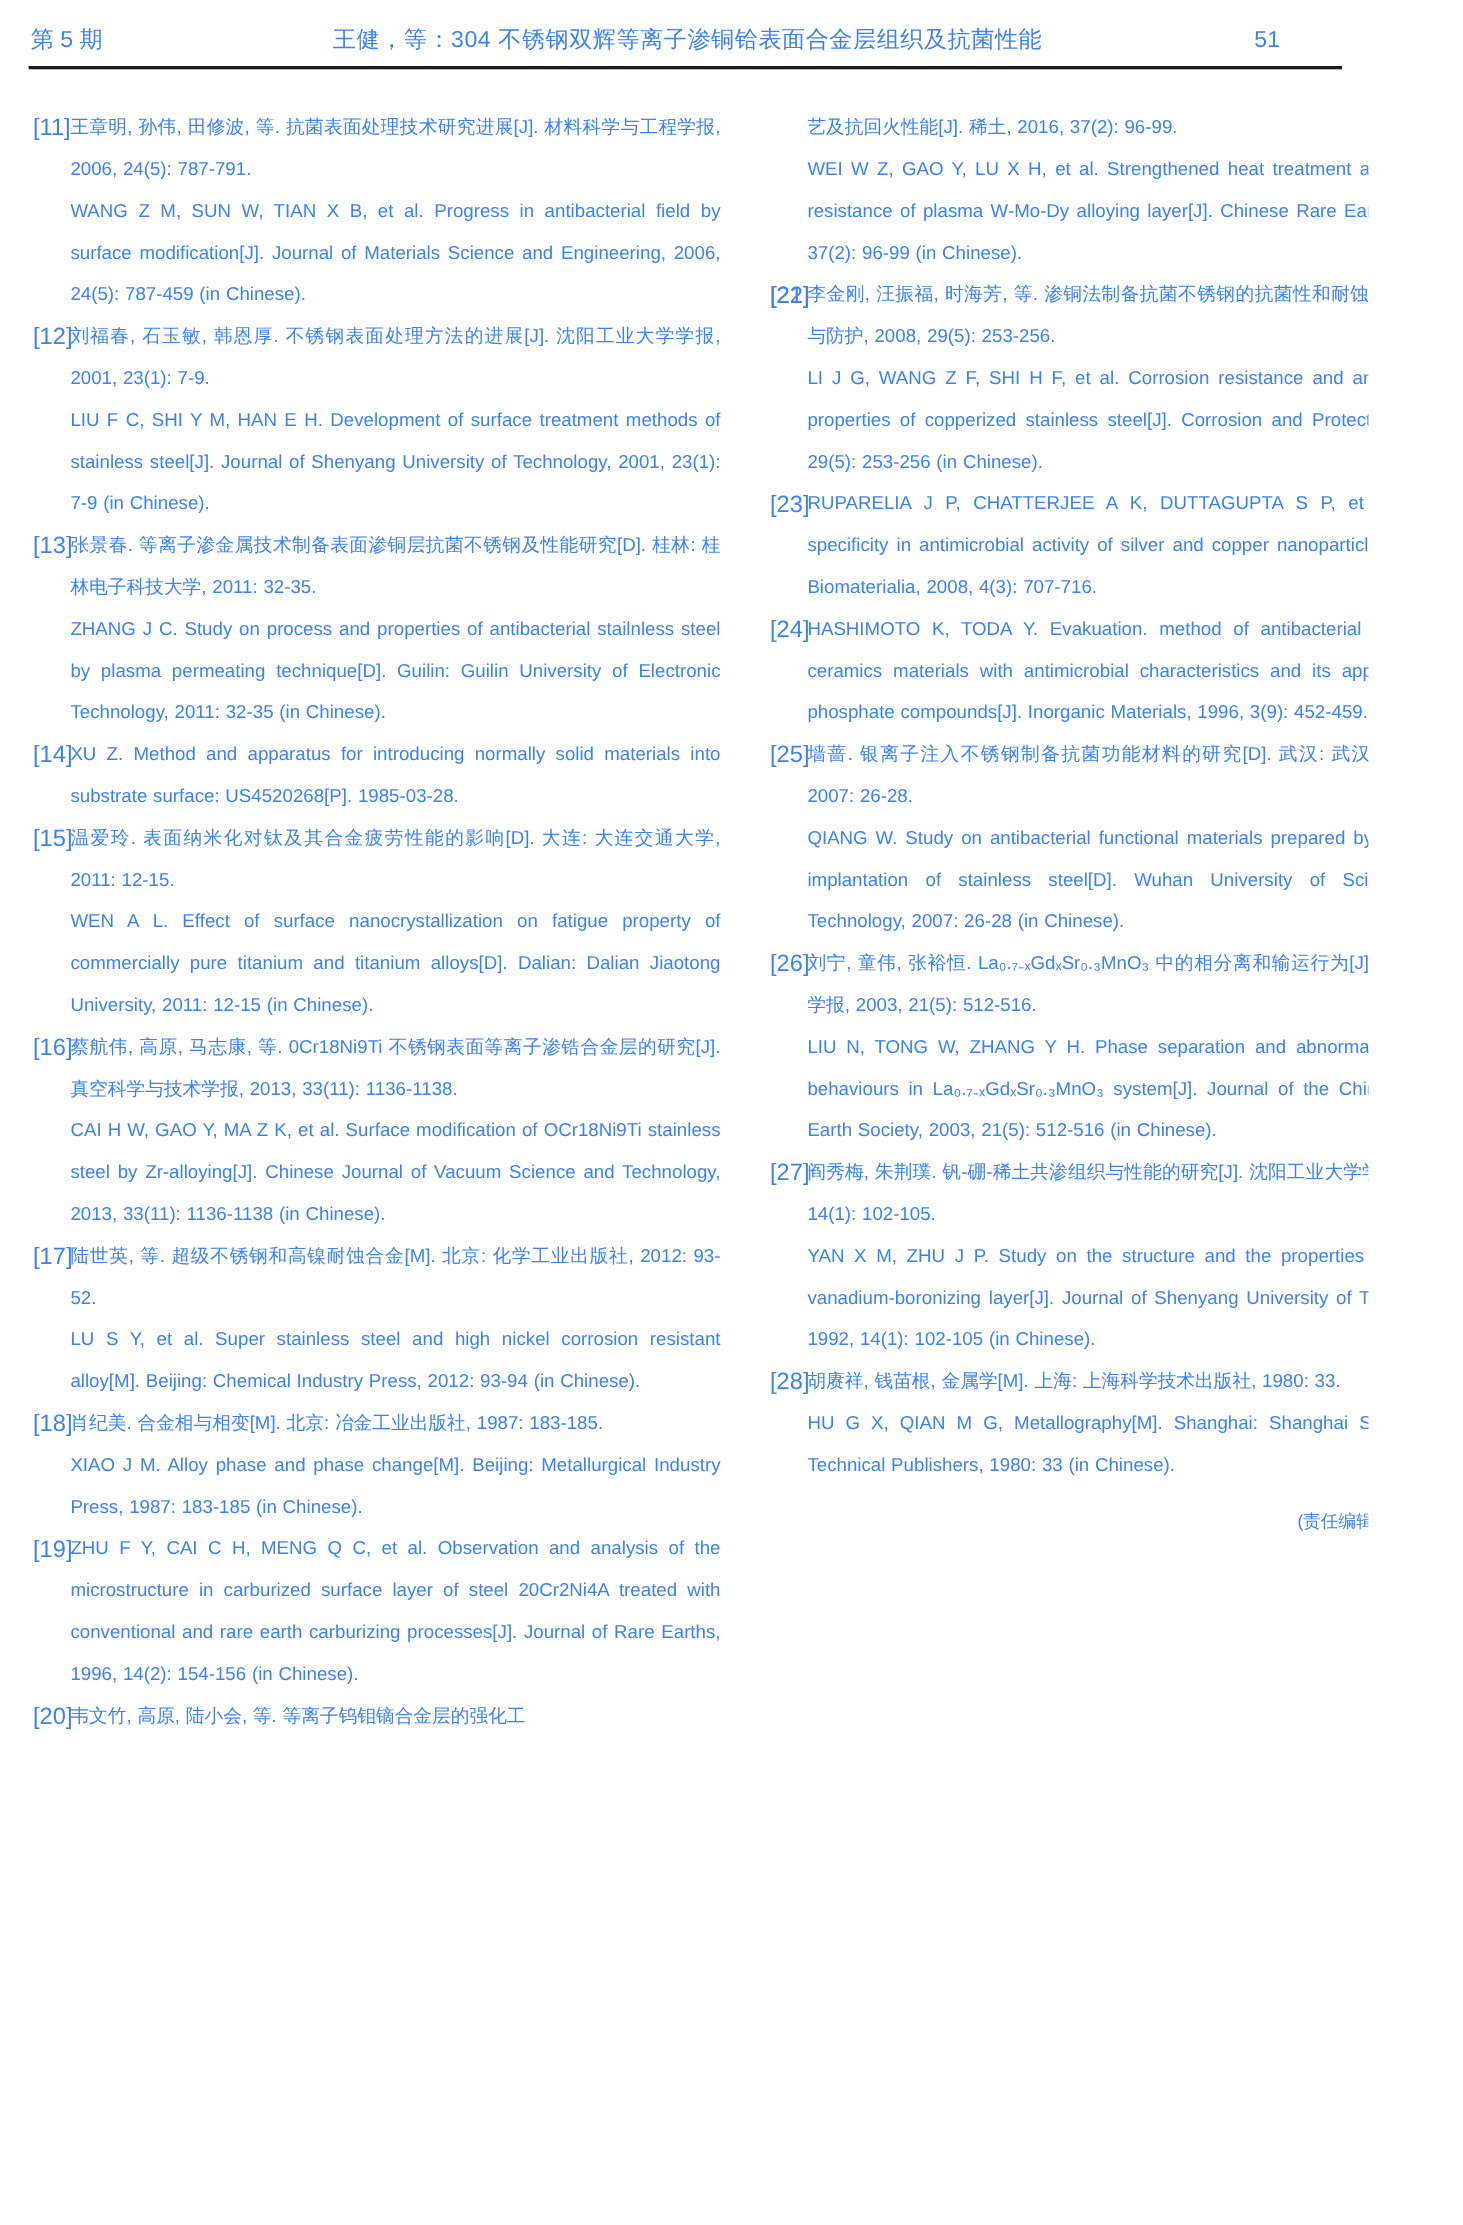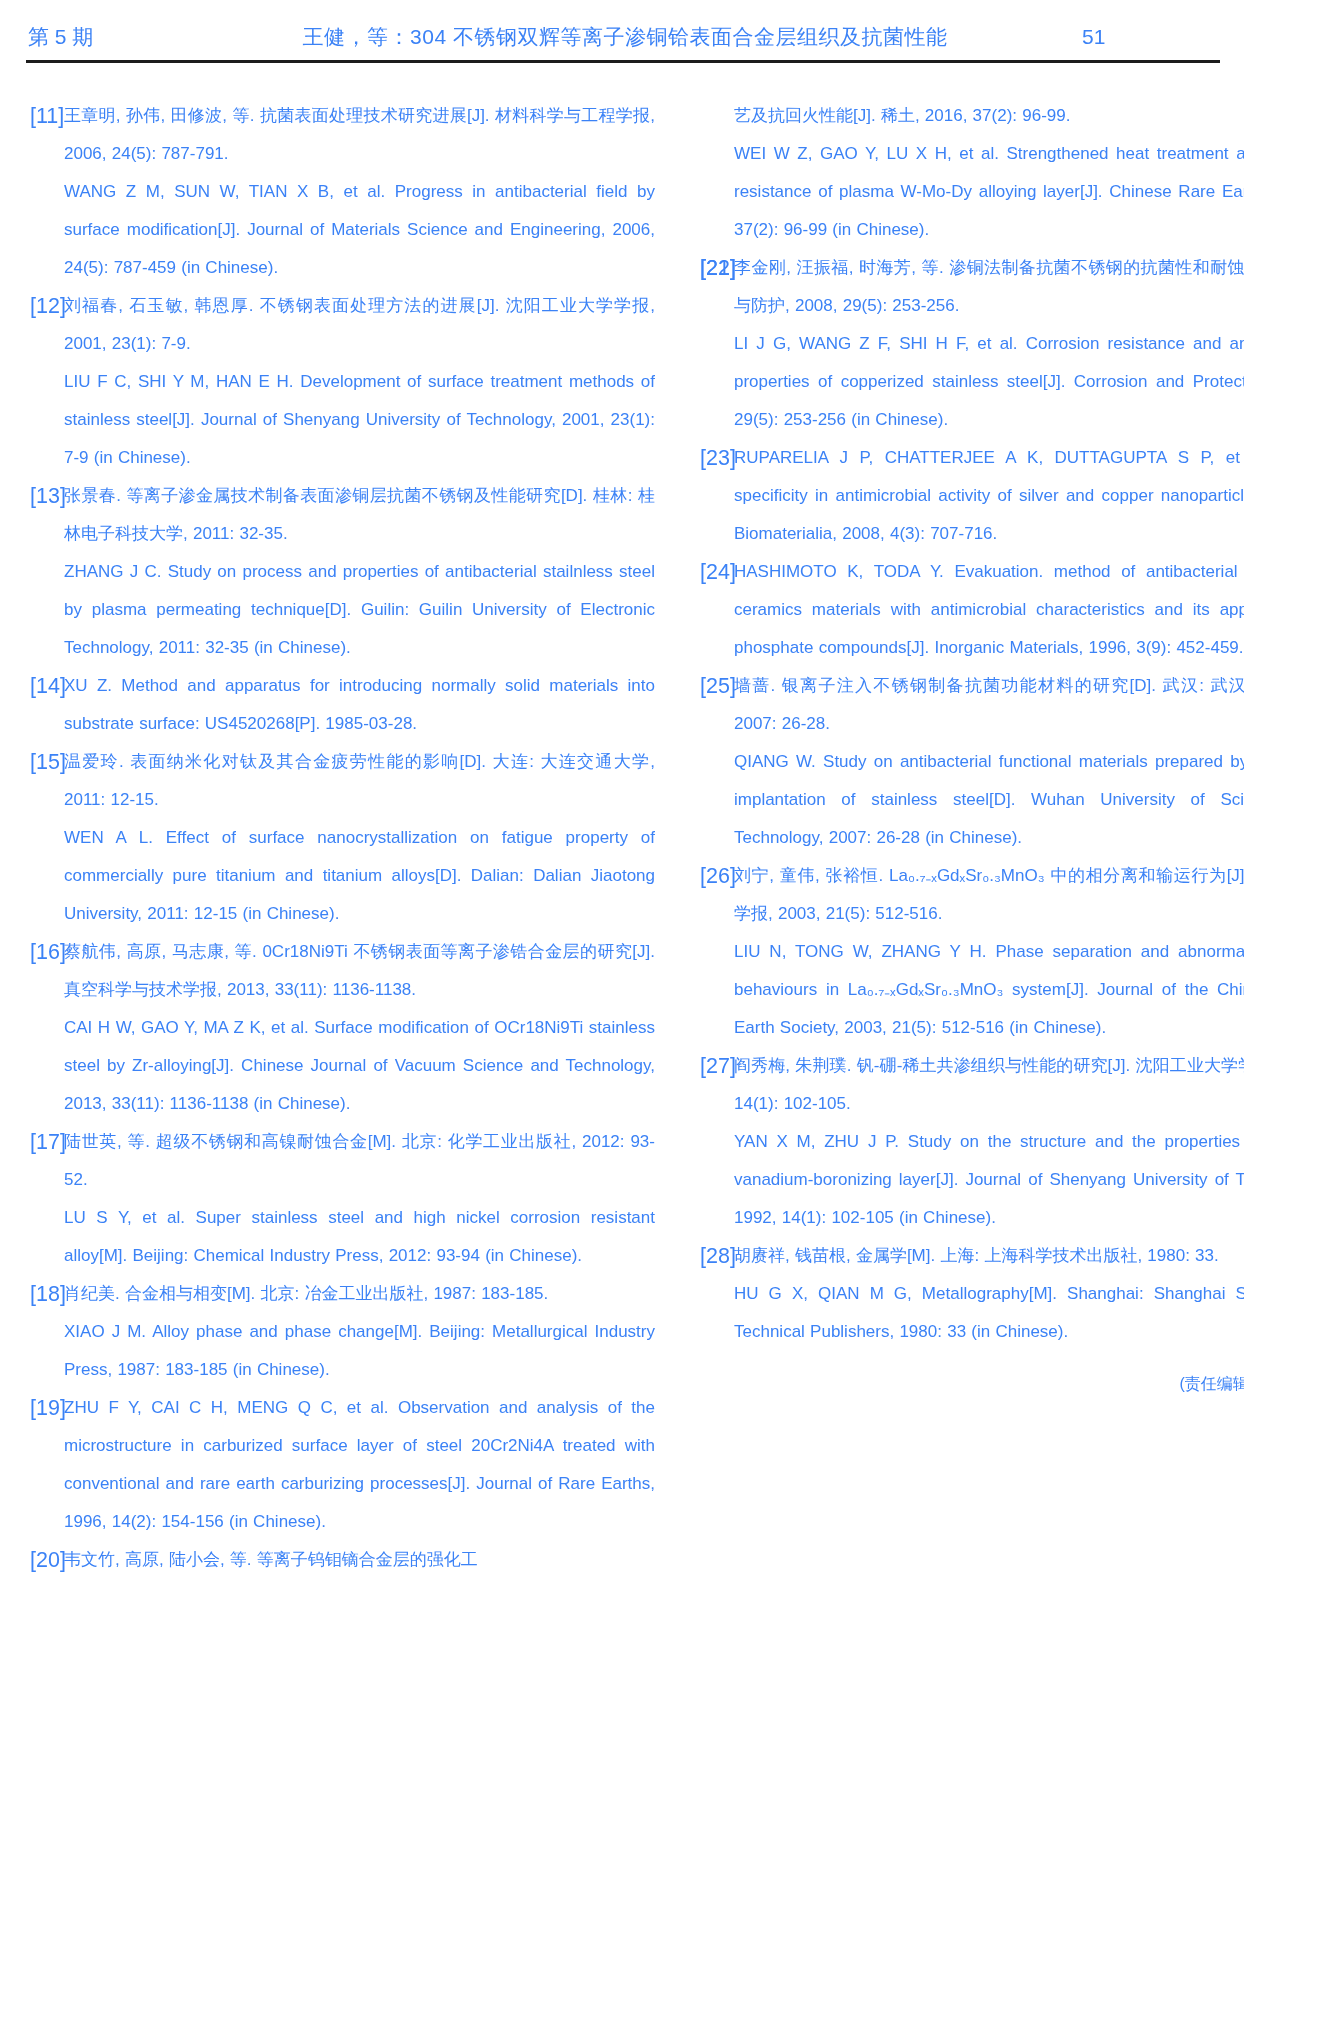--- a/index.html
+++ b/index.html
@@ -19,21 +19,21 @@
   }
   .page-header {
     display: flex;
     align-items: baseline;
     padding: 24px 22px 8px 28px;
     font-size: 21px;
     line-height: 26px;
   }
   .issue-label { flex: 0 0 140px; text-align: left; }
   .running-title { flex: 1 1 auto; text-align: center; letter-spacing: 0.5px; }
-  .page-number { flex: 0 0 140px; text-align: left; }
+  .page-number { flex: 0 0 140px; text-align: center; }
   .header-rule {
     margin: 2px 24px 0 26px;
     border-bottom: 3px solid #1c1c1c;
     height: 0;
   }
   .columns {
     display: flex;
     gap: 33px;
     padding: 34px 12px 0 18px;
   }

